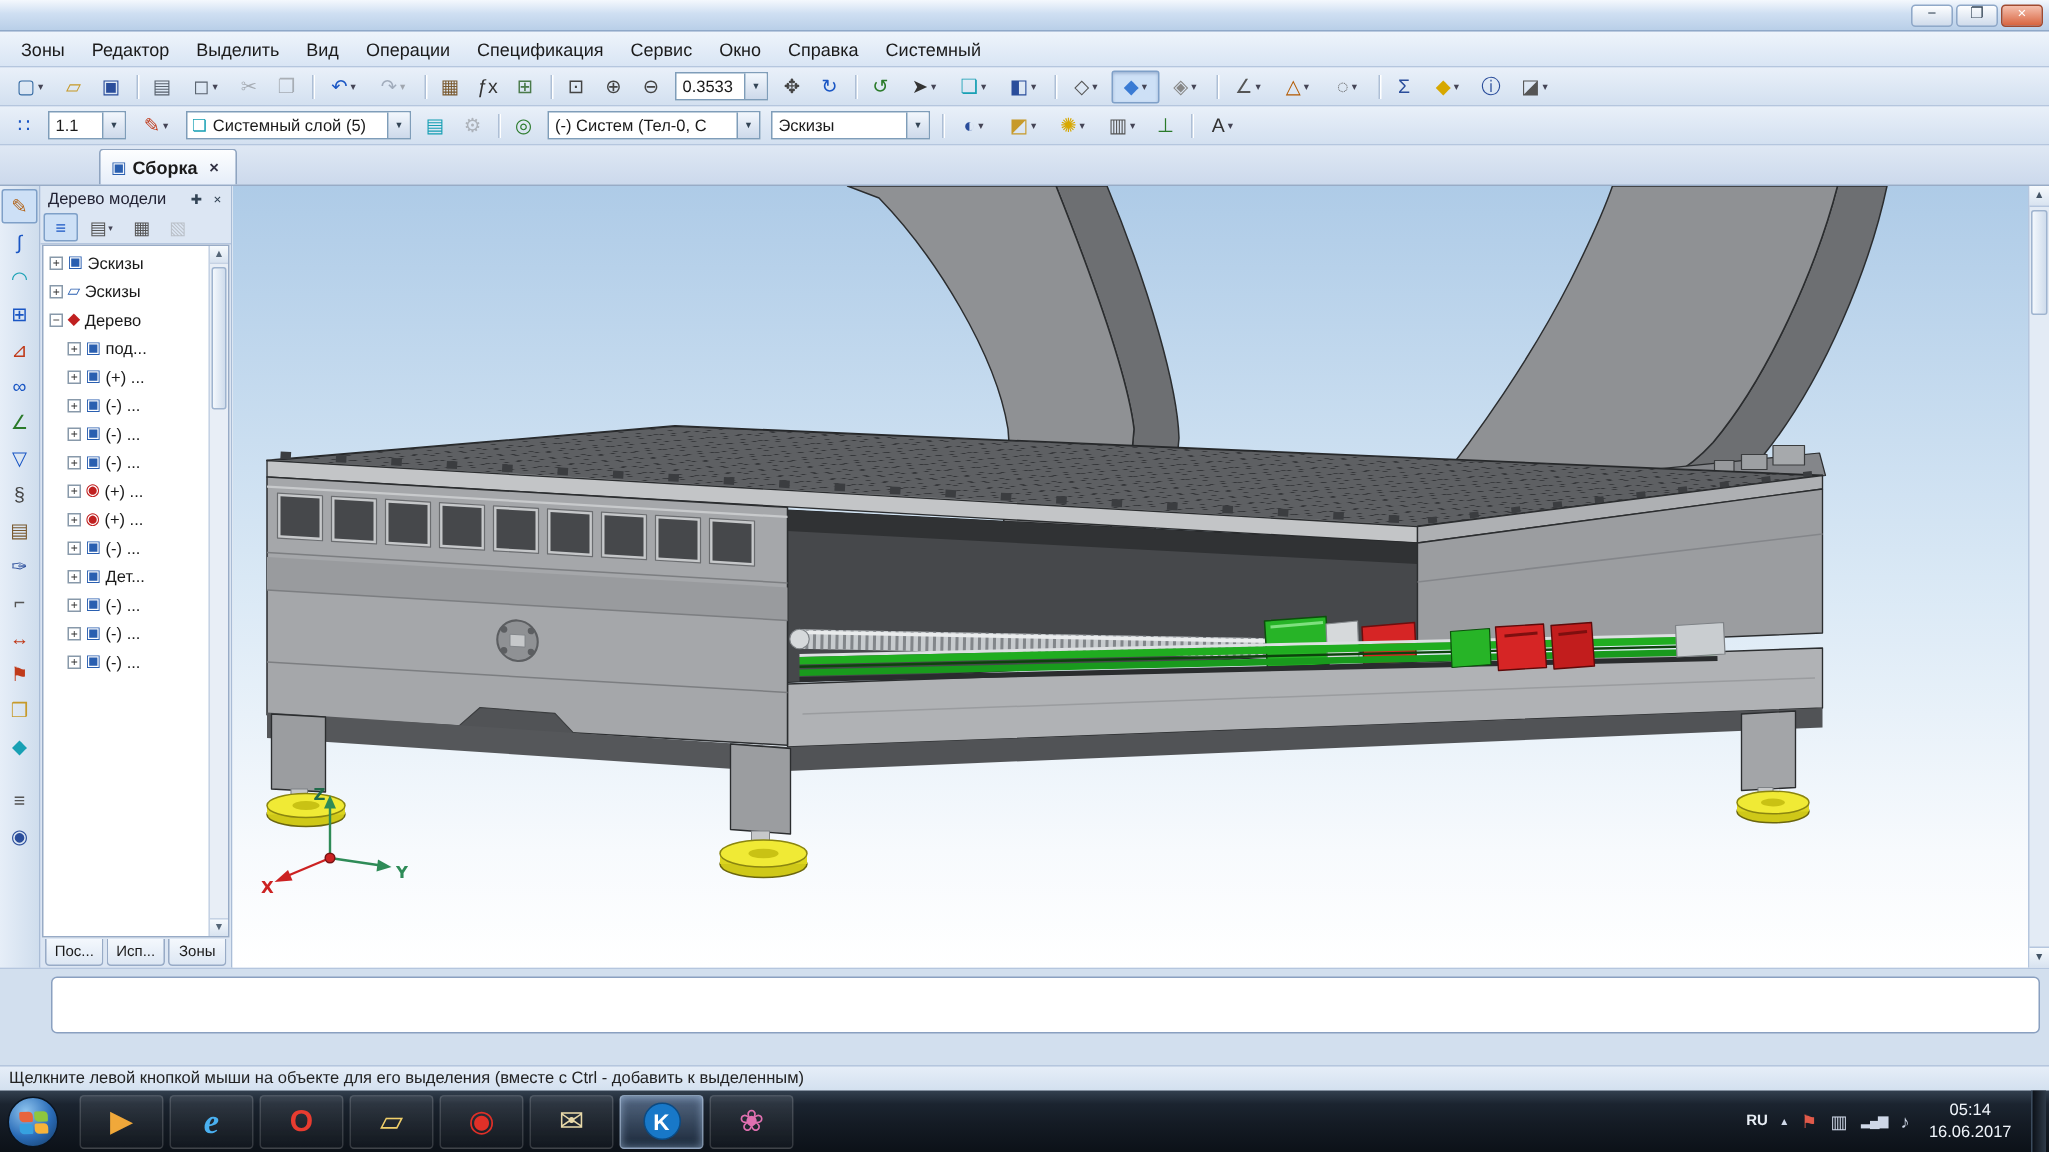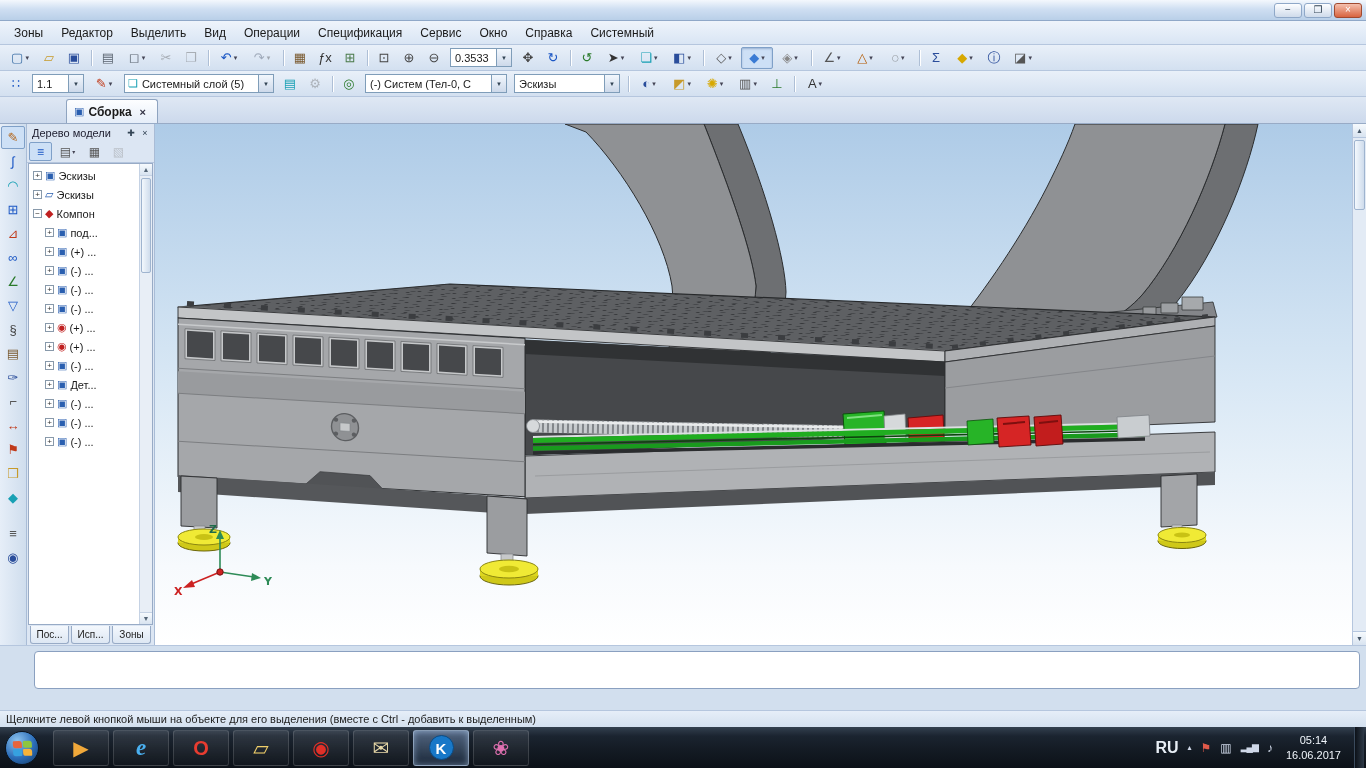--- a/index.html
+++ b/index.html
@@ -93,21 +93,21 @@
 .flag{position:absolute;inset:0;display:grid;grid-template-columns:9px 9px;grid-template-rows:7px 7px;gap:1px;place-content:center;transform:rotate(-2deg)}
 .flag i{border-radius:1px 3px 1px 3px;display:block}
 .f1{background:#e8643c}.f2{background:#8ec63f}.f3{background:#36a1e0}.f4{background:#f6b33a}
 .task-btn{width:56px;height:36px;border:1px solid rgba(255,255,255,.14);border-radius:3px;background:linear-gradient(rgba(255,255,255,.09),rgba(255,255,255,.02));display:flex;align-items:center;justify-content:center;flex:none}
 .task-btn .tglyph{font-size:20px;line-height:1}
 .task-btn.active{background:linear-gradient(rgba(170,205,255,.38),rgba(90,140,200,.18));border-color:rgba(205,228,255,.55);box-shadow:inset 0 0 6px rgba(190,220,255,.5)}
 .task-btn.kompas .tglyph{background:#1878c8;border-radius:50%;width:25px;height:25px;line-height:25px;text-align:center;font-weight:bold;font-size:15px;border:1px solid #0c4a82}
 .task-btn.it .tglyph{font-family:"Liberation Serif",serif;font-style:italic;font-weight:bold;font-size:23px}
 .task-btn.bold .tglyph{font-weight:bold}
 .tray{margin-left:auto;display:flex;align-items:center;gap:9px;color:#e8eef5;padding-right:2px}
-.tray-lang{font-size:16px;font-weight:bold}
+.tray-lang{font-size:10px;font-weight:bold}
 .tray-arrow{font-size:8px;color:#cfd8e8}
 .tray-ic{font-size:12px;line-height:1}
 .tray-ic.bars{font-size:9px;letter-spacing:-1px}
 .clock{text-align:center;font-size:11px;line-height:1.35;padding:0 4px;color:#f0f5fb}
 .show-desktop{width:10px;height:41px;background:linear-gradient(90deg,#0c1118,#2e3a48);border-left:1px solid #3a4a5c;flex:none}
 </style>
 </head>
 <body>
 
 <div class="titlebar">
@@ -488,21 +488,21 @@
         
           <div class="titem">
             <span class="exp">+</span>
             <span class="ticon" style="color: rgb(42, 95, 176);">▱</span>
             <span class="tlabel">Эскизы</span>
           </div>
         
           <div class="titem">
             <span class="exp">−</span>
             <span class="ticon" style="color: rgb(192, 32, 32);">◆</span>
-            <span class="tlabel">Компон</span>
+            <span class="tlabel">Дерево</span>
           </div>
         
           <div class="titem ind">
             <span class="exp">+</span>
             <span class="ticon" style="color: rgb(42, 95, 176);">▣</span>
             <span class="tlabel">под...</span>
           </div>
         
           <div class="titem ind">
             <span class="exp">+</span>

